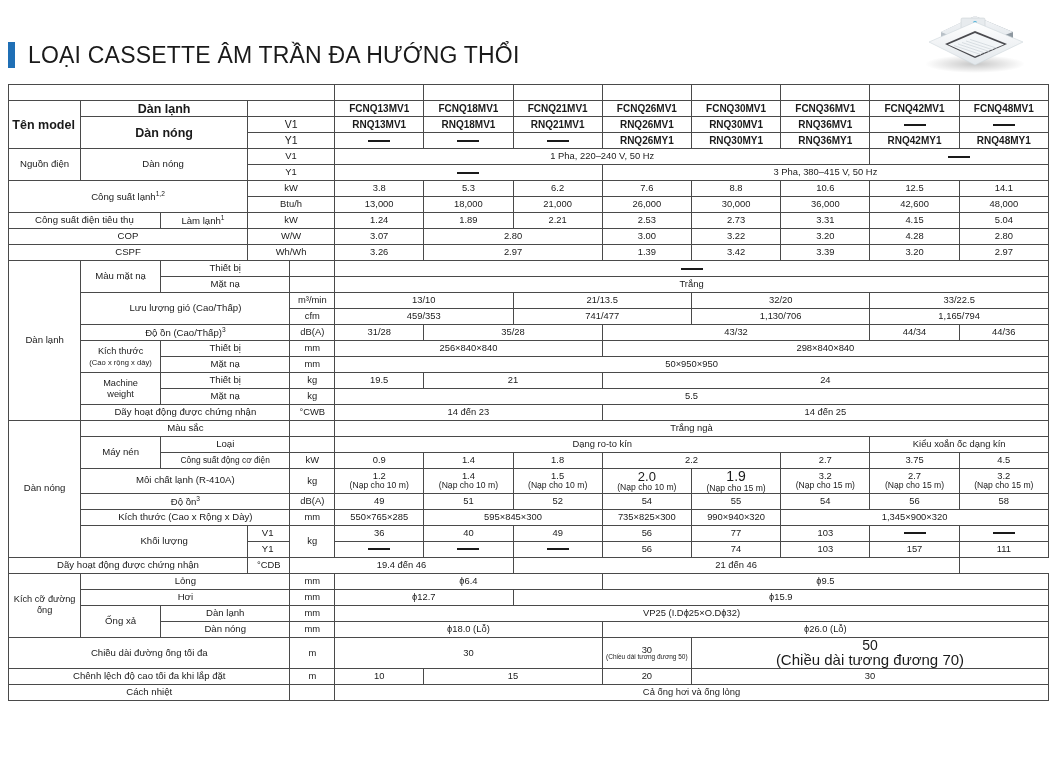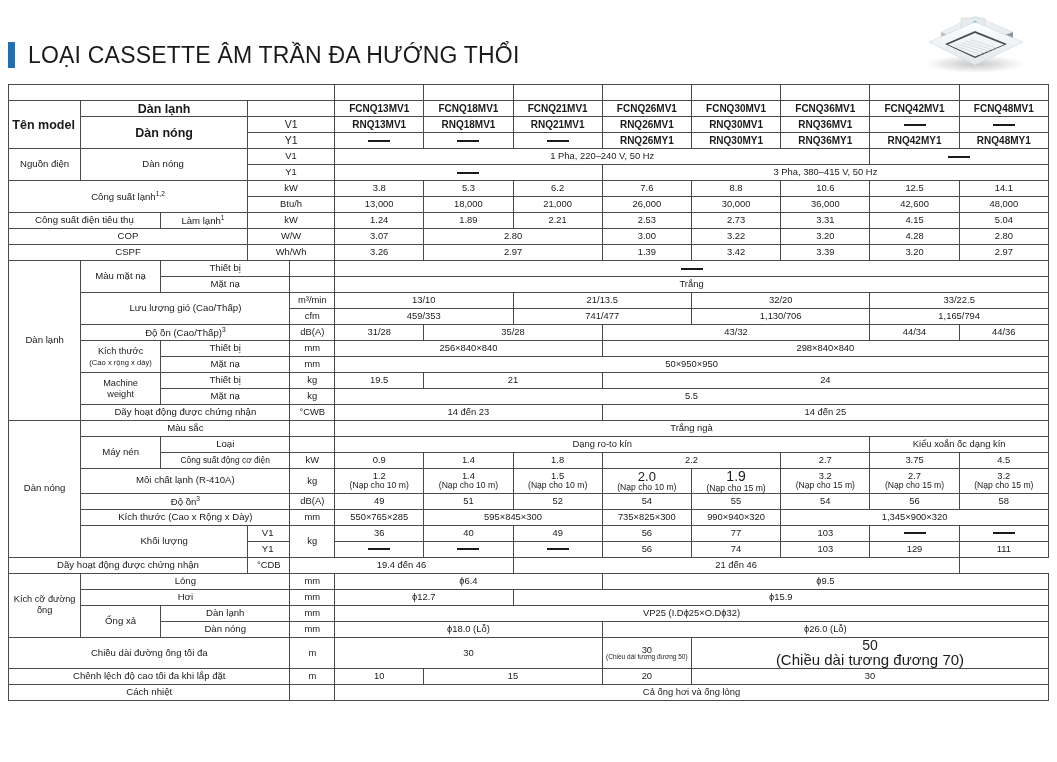--- a/index.html
+++ b/index.html
@@ -451,21 +451,21 @@
       <td><span class="dash"></span></td>
     </tr>
     <tr>
       <td class="lbl c">Y1</td>
       <td><span class="dash"></span></td>
       <td><span class="dash"></span></td>
       <td><span class="dash"></span></td>
       <td>56</td>
       <td>74</td>
       <td>103</td>
-      <td>129</td>
+      <td>157</td>
       <td>111</td>
     </tr>
 
     <tr>
       <td class="lbl" colspan="3">Dãy hoạt động được chứng nhận</td>
       <td class="unit">°CDB</td>
       <td class="shade" colspan="3">19.4 đến 46</td>
       <td class="shade" colspan="5">21 đến  46</td>
     </tr>
 

